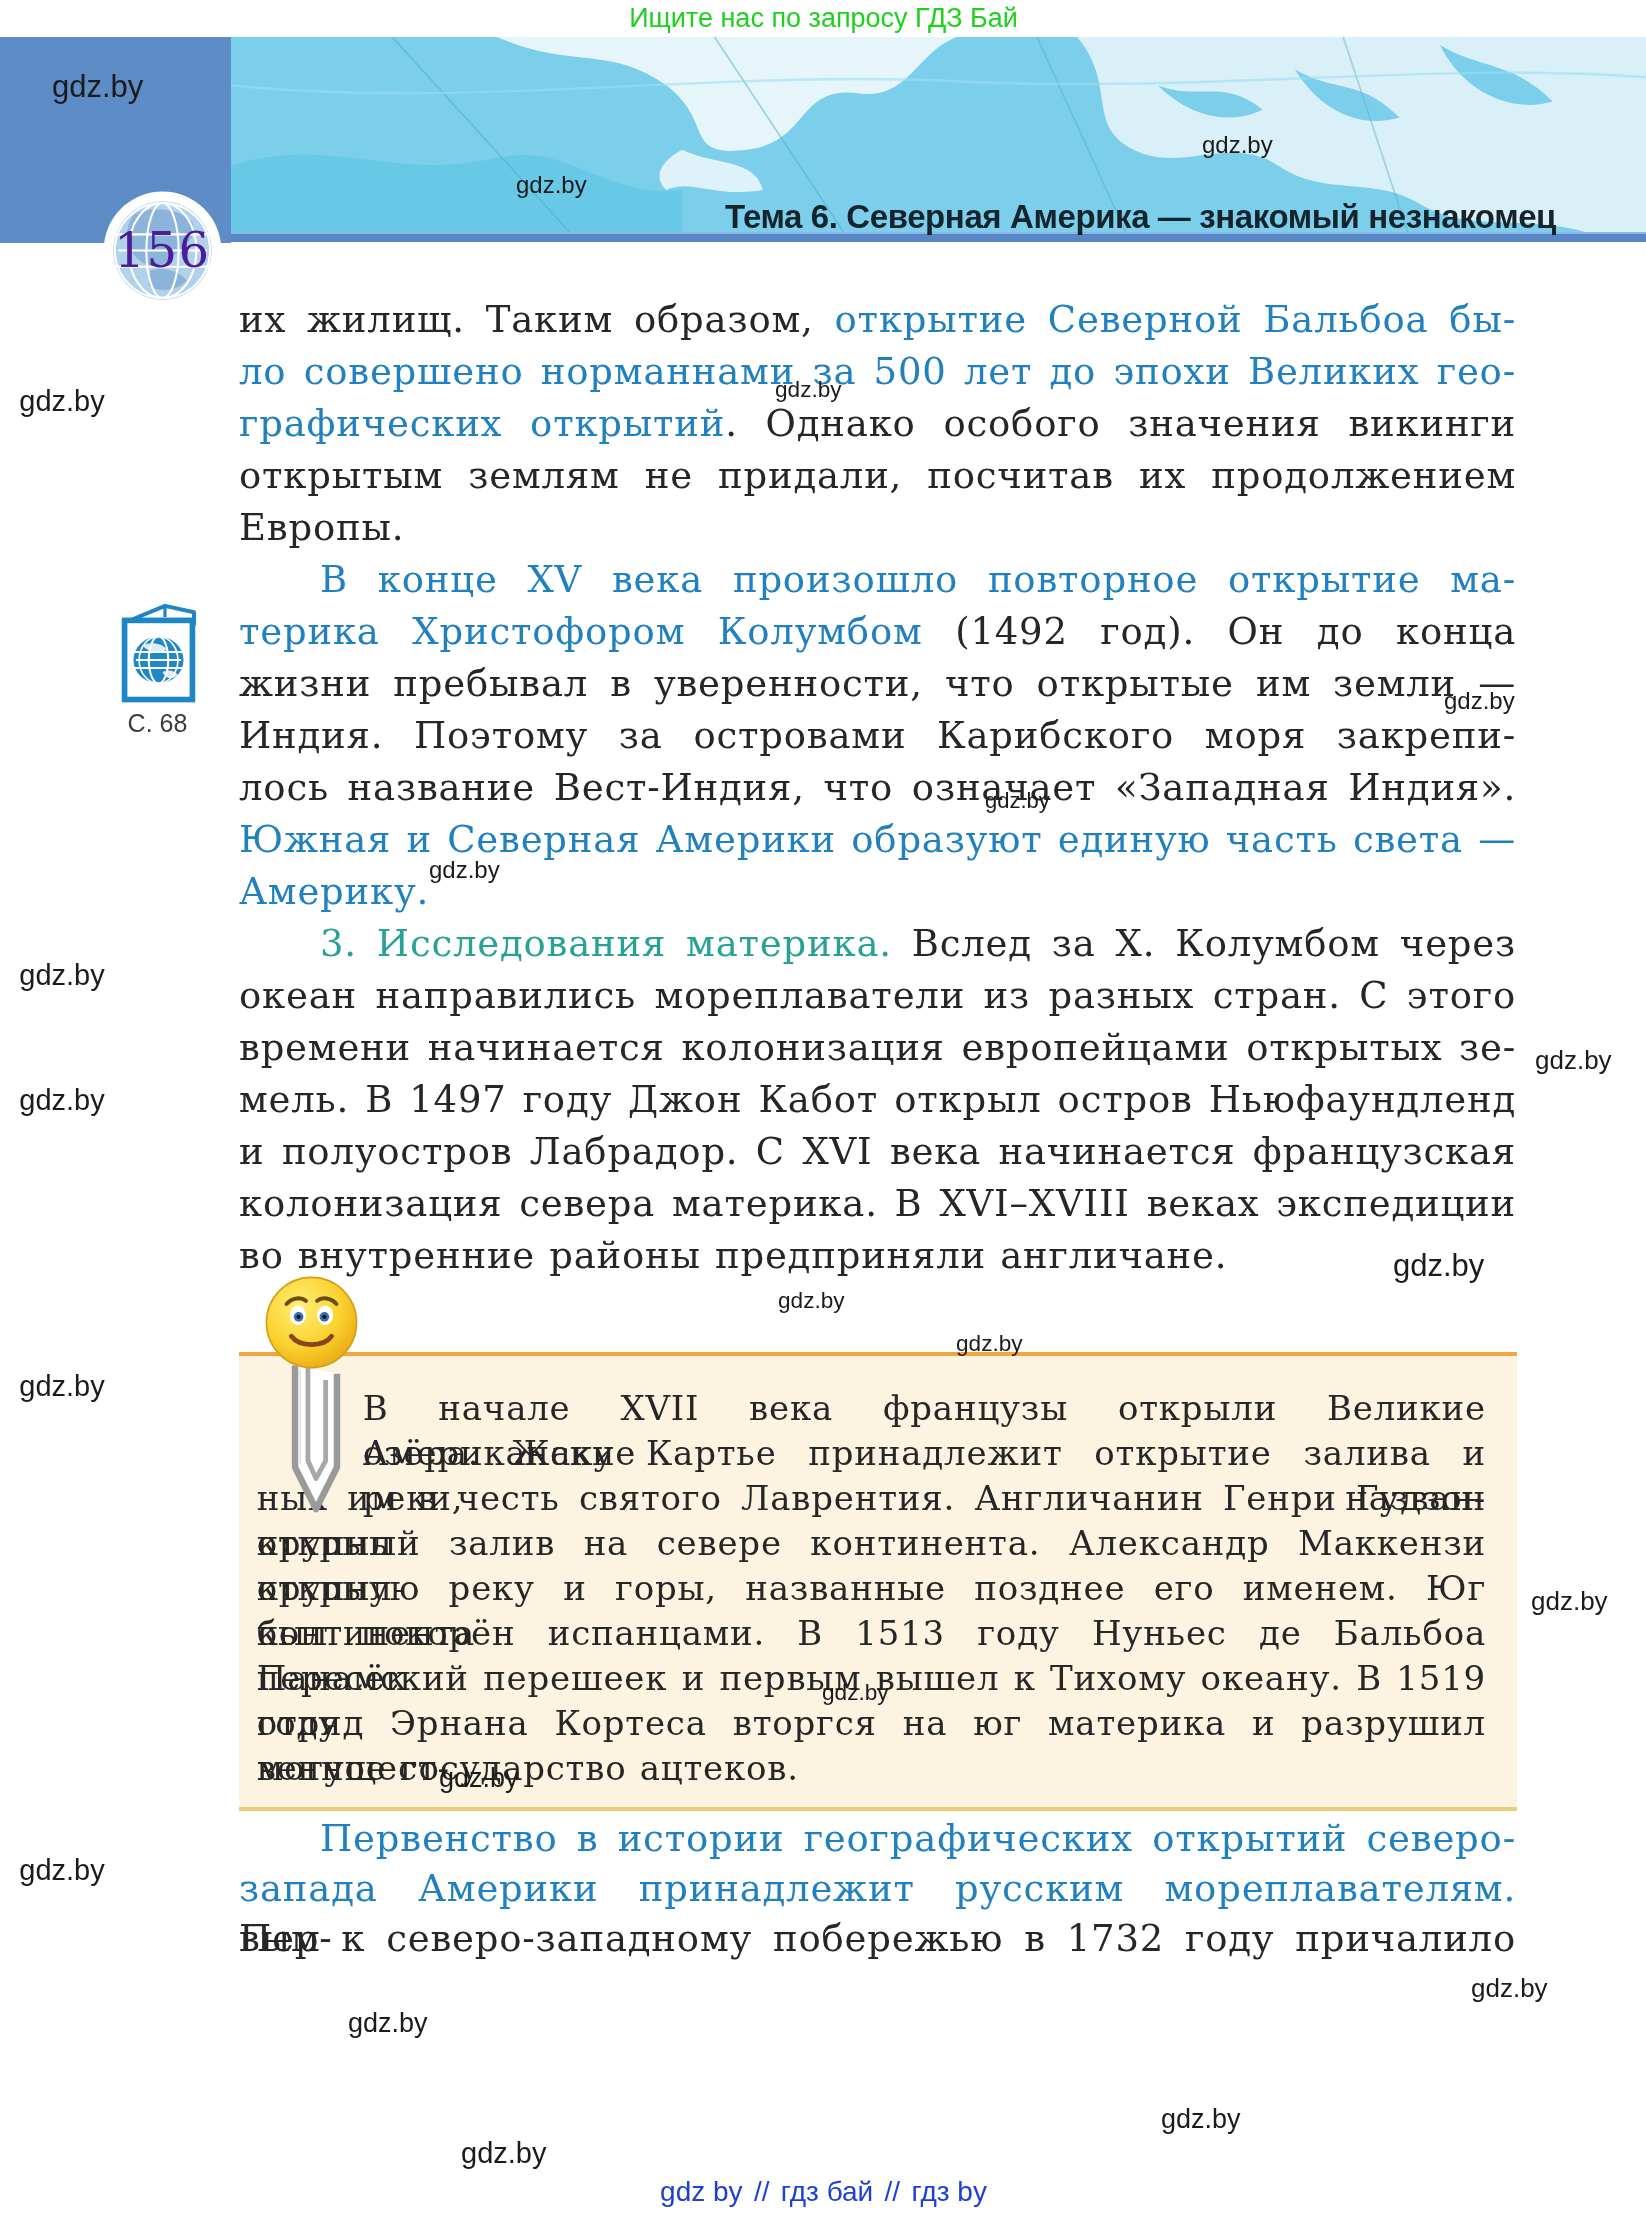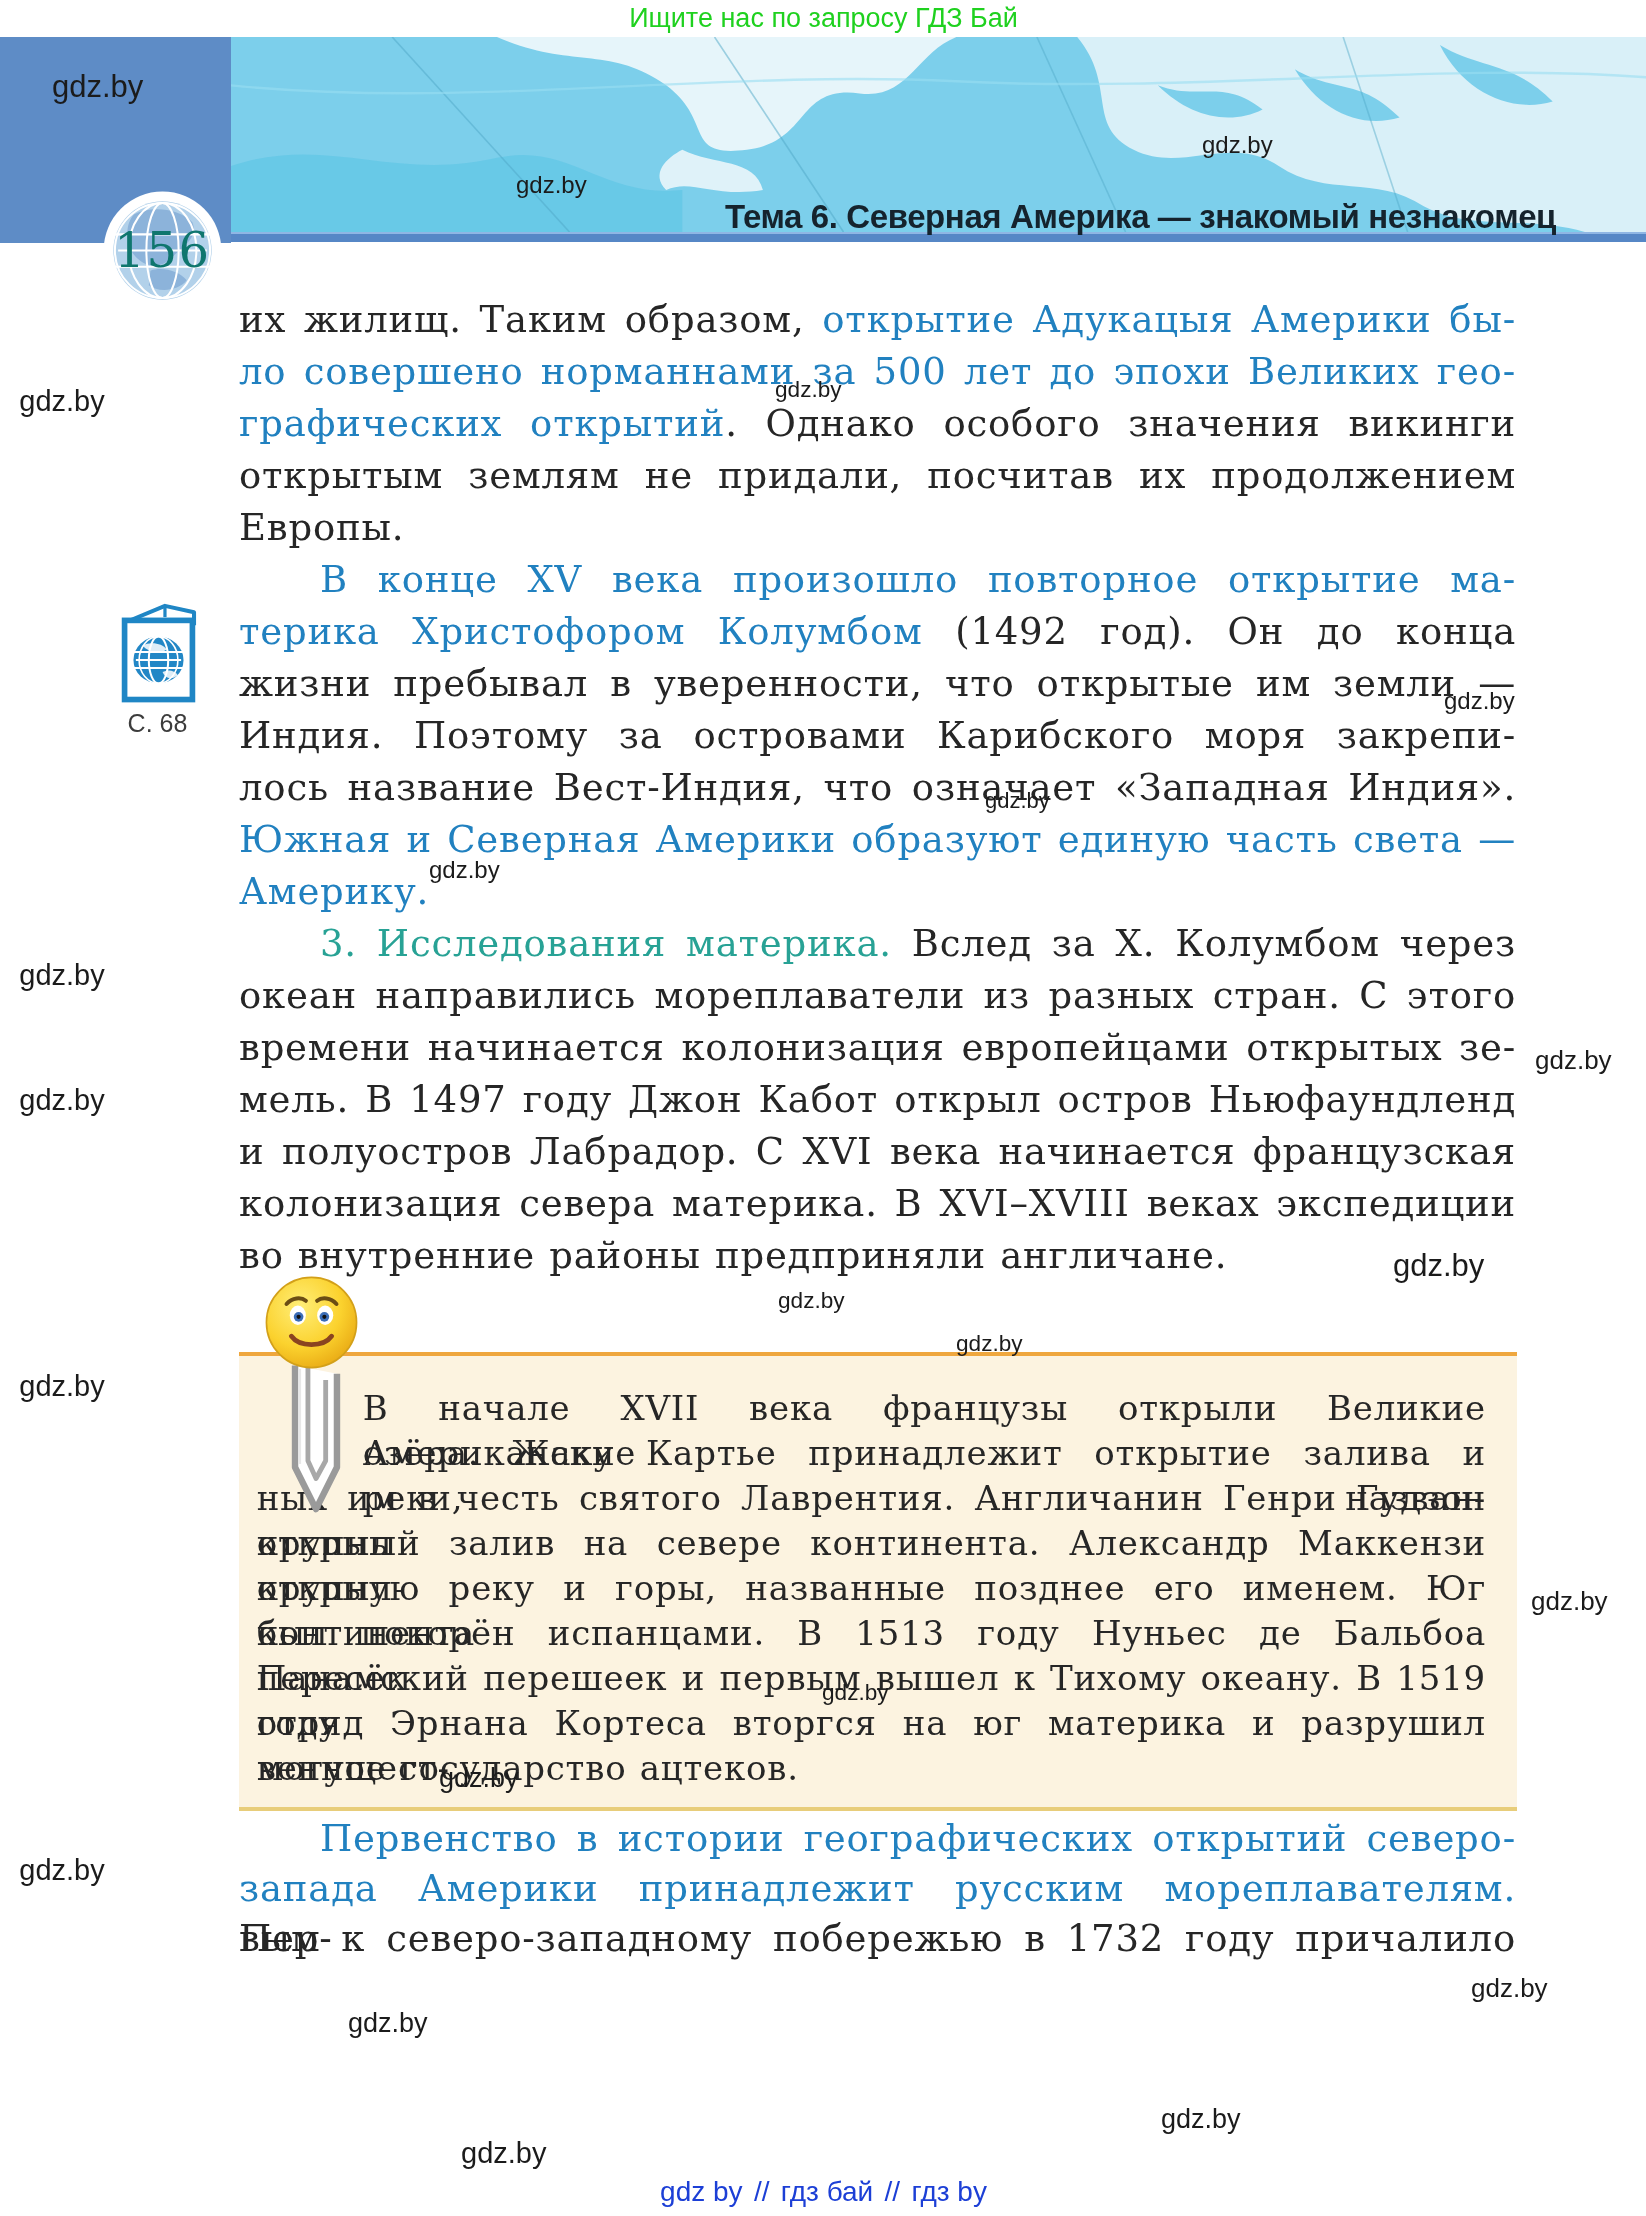--- a/index.html
+++ b/index.html
@@ -11,21 +11,21 @@
          font-size:27px;font-weight:500;}
   
   #sidebar{left:0;top:37px;width:231px;height:206px;}
   #map{left:231px;top:37px;width:1416px;height:195px;}
   #maprule{left:231px;top:232px;width:1416px;height:9.7px;border-top:2.4px solid #8fb6e4;box-sizing:border-box;}
   #headertitle{right:91px;top:198px;font-family:"Liberation Sans",sans-serif;font-size:33px;
                font-weight:700;color:#15232d;letter-spacing:-0.4px;white-space:nowrap;}
   
   #badge{left:102px;top:190px;width:121px;height:121px;}
   #badgenum{left:102px;top:190px;width:121px;height:121px;text-align:center;line-height:121px;
-            font-size:48px;color:#0f766e;letter-spacing:1.6px;}
+            font-size:48px;color:#4c1d95;letter-spacing:1.6px;}
   
   #booklet{left:118px;top:601px;width:81px;height:105px;}
   #reflabel{left:111px;top:709px;width:93px;text-align:center;font-family:"Liberation Sans",sans-serif;
             font-size:25px;color:#3c3c3c;}
   
   .textcol{left:239px;width:1277px;}
   #bodytext{top:294px;}
   #closing{top:1814px;}
   .tl{position:relative;letter-spacing:0.8px;word-spacing:1.6px;}
   #bodytext .tl{height:52px;line-height:52px;font-size:37px;}
@@ -102,21 +102,21 @@
     <ellipse cx="50" cy="73" rx="31" ry="29" fill="#2287c6"></ellipse>
     <ellipse cx="50" cy="73" rx="12" ry="29" fill="none" stroke="#ffffff" stroke-width="2.5"></ellipse>
     <ellipse cx="50" cy="73" rx="24" ry="29" fill="none" stroke="#ffffff" stroke-width="2"></ellipse>
     <path d="M19,63 L81,63 M19,83 L81,83 M22,73 L78,73" stroke="#ffffff" stroke-width="2.5"></path>
     <path d="M30,55 C40,50 55,52 60,60 C52,66 38,64 30,55 Z" fill="#ffffff" opacity="0.85"></path>
     <path d="M55,88 C62,84 70,86 74,92 C66,98 58,96 55,88 Z" fill="#ffffff" opacity="0.85"></path>
   </svg>
   <div class="abs" id="reflabel">С. 68</div>
 
   <div class="abs textcol" id="bodytext">
-      <div class="tl j"><span class="sk">их жилищ. Таким образом, </span><span class="sb">открытие Адукацыя Америки бы-</span></div>
+      <div class="tl j"><span class="sk">их жилищ. Таким образом, </span><span class="sb">открытие Северной Бальбоа бы-</span></div>
       <div class="tl j"><span class="sb">ло совершено норманнами за 500 лет до эпохи Великих гео-</span></div>
       <div class="tl j"><span class="sb">графических открытий</span><span class="sk">. Однако особого значения викинги</span></div>
       <div class="tl j"><span class="sk">открытым землям не придали, посчитав их продолжением</span></div>
       <div class="tl l"><span class="sk">Европы.</span></div>
       <div class="tl j ind1"><span class="sb">В конце XV века произошло повторное открытие ма-</span></div>
       <div class="tl j"><span class="sb">терика Христофором Колумбом</span><span class="sk"> (1492 год). Он до конца</span></div>
       <div class="tl j"><span class="sk">жизни пребывал в уверенности, что открытые им земли —</span></div>
       <div class="tl j"><span class="sk">Индия. Поэтому за островами Карибского моря закрепи-</span></div>
       <div class="tl j"><span class="sk">лось название Вест-Индия, что означает «Западная Индия».</span></div>
       <div class="tl j"><span class="sb">Южная и Северная Америки образуют единую часть света —</span></div>

